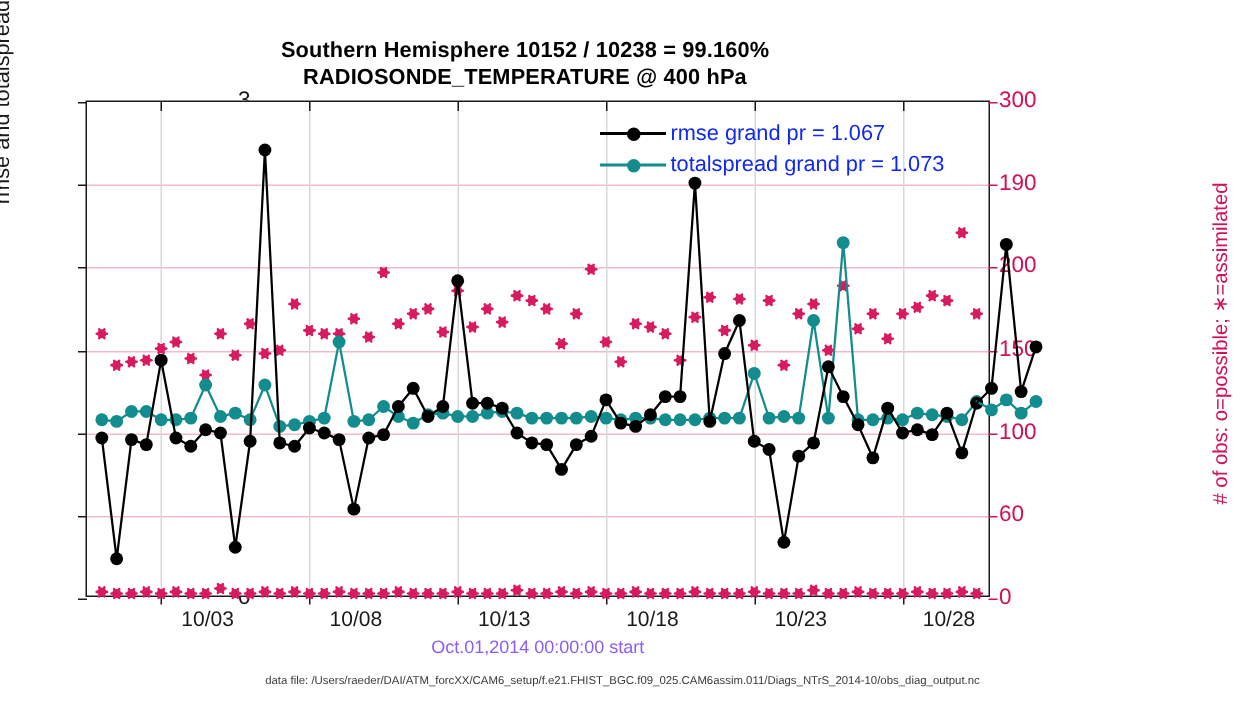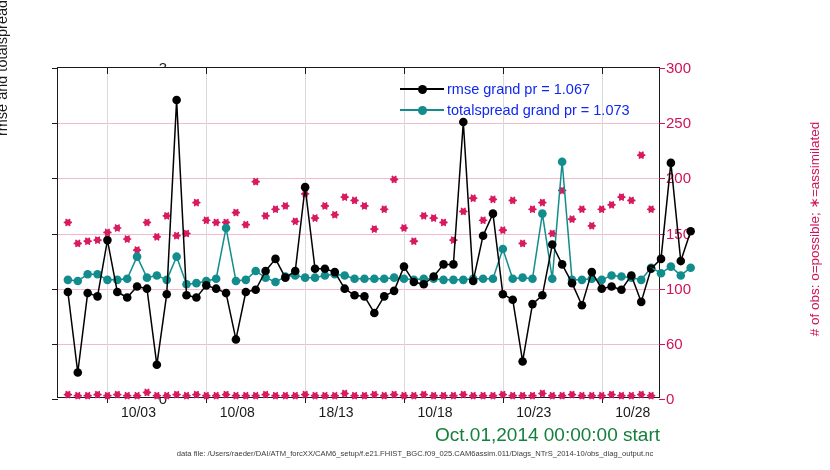--- a/index.html
+++ b/index.html
@@ -36,40 +36,42 @@
   .xlab{position:absolute;top:404px;font-size:14px;color:#1a1a1a;
         transform:translateX(-50%);white-space:nowrap;margin-left:32px;}
 
   
   #ylabel{position:absolute;left:-6px;top:233px;width:330px;
           transform-origin:0 0;transform:rotate(-90deg);
           text-align:center;font-size:14.5px;color:#1a1a1a;}
   #ylabel2{position:absolute;left:806px;top:399px;width:340px;
            transform-origin:0 0;transform:rotate(-90deg);
            text-align:center;font-size:13.5px;color:#cf1259;}
-  #xlabel{position:absolute;left:57px;top:424px;width:603px;text-align:right;
-          font-size:19px;color:#15803d;}
+  #xlabel{position:absolute;left:57px;top:424px;width:603px;text-align:center;
+          font-size:12px;color:#8b5cf6;}
   #footer{position:absolute;left:0;top:449px;width:830px;text-align:center;
           font-size:7.6px;color:#3a3a3a;letter-spacing:0px;}
 
   
   #legend{position:absolute;left:400px;top:78px;}
   .lrow{display:flex;align-items:center;height:21px;text-align:right;}
   .lline{width:44px;height:0;margin-right:3px;position:relative;}
   .lline i{position:absolute;left:50%;top:50%;width:9px;height:9px;
            margin-left:-4.5px;margin-top:-4.5px;border-radius:50%;}
   .ltext{font-size:14.5px;color:#1028f0;white-space:nowrap;}
 
   svg{position:absolute;left:0;top:0;overflow:visible;}
 </style>
 </head>
 <body>
 
 <div id="fig">
 
+  <div class="title" id="title1">Southern Hemisphere 10152 / 10238 = 99.160%</div>
+  <div class="title" id="title2">RADIOSONDE_TEMPERATURE @ 400 hPa</div>
 
   <div id="ylabel">rmse and totalspread</div>
   <div id="ylabel2"># of obs: o=possible; ∗=assimilated</div>
   <div id="xlabel">Oct.01,2014 00:00:00 start</div>
   <div id="footer">data file: /Users/raeder/DAI/ATM_forcXX/CAM6_setup/f.e21.FHIST_BGC.f09_025.CAM6assim.011/Diags_NTrS_2014-10/obs_diag_output.nc</div>
 
   <div id="ticklabels-left">
       <div class="ylab" style="top: 398px;">0</div>
       <div class="ylab" style="top: 342.833px;">0.5</div>
       <div class="ylab" style="top: 287.667px;">1</div>
@@ -77,27 +79,27 @@
       <div class="ylab" style="top: 177.333px;">2</div>
       <div class="ylab" style="top: 122.167px;">2.5</div>
       <div class="ylab" style="top: 67px;">3</div>
     </div>
   <div id="ticklabels-right">
       <div class="ylab2" style="top: 398px;">0</div>
       <div class="ylab2" style="top: 342.833px;">60</div>
       <div class="ylab2" style="top: 287.667px;">100</div>
       <div class="ylab2" style="top: 232.5px;">150</div>
       <div class="ylab2" style="top: 177.333px;">200</div>
-      <div class="ylab2" style="top: 122.167px;">250</div>
+      <div class="ylab2" style="top: 122.167px;">190</div>
       <div class="ylab2" style="top: 67px;">300</div>
     </div>
   <div id="ticklabels-bottom">
       <div class="xlab" style="left: 106.426px;">10/03</div>
       <div class="xlab" style="left: 205.279px;">10/08</div>
-      <div class="xlab" style="left: 304.131px;">18/13</div>
+      <div class="xlab" style="left: 304.131px;">10/13</div>
       <div class="xlab" style="left: 402.984px;">10/18</div>
       <div class="xlab" style="left: 501.836px;">10/23</div>
       <div class="xlab" style="left: 600.689px;">10/28</div>
     </div>
 
   <div id="plot">
     <div id="grid">
         <div class="ggrid" style="top: 275.833px;"></div>
         <div class="ggrid" style="top: 220.667px;"></div>
         <div class="ggrid" style="top: 165.5px;"></div>

